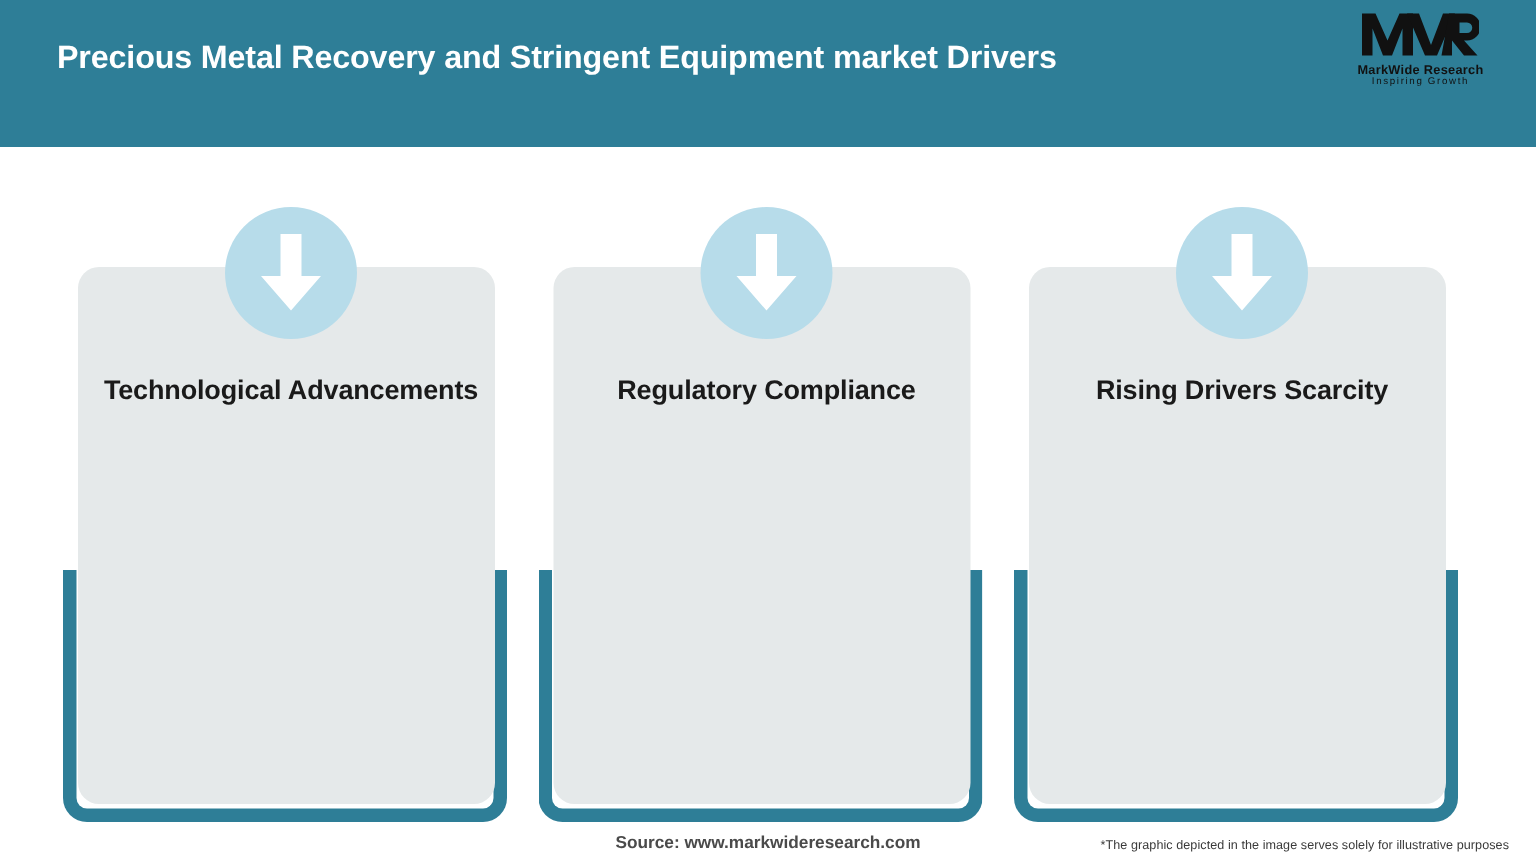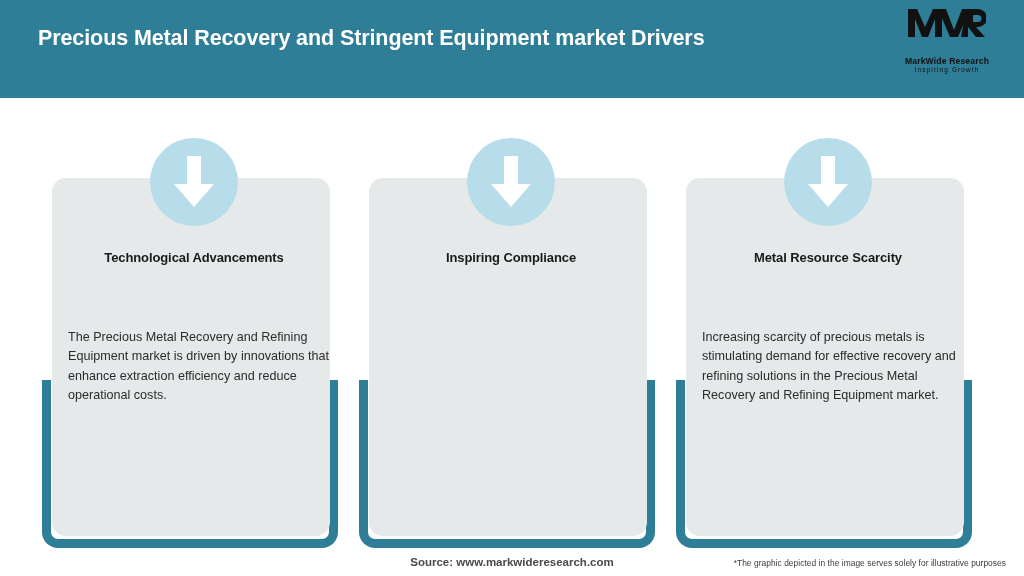--- a/index.html
+++ b/index.html
@@ -49,21 +49,21 @@
   #brand-logo .logo-mark {
     display: block;
     height: 30px;
   }
   #brand-logo .logo-name {
     display: block;
     font-size: 8.5px;
     font-weight: bold;
     color: #111111;
     letter-spacing: 0.2px;
-    margin-top: 19px;
+    margin-top: 4px;
   }
   #brand-logo .logo-tag {
     display: block;
     font-size: 6.5px;
     color: #111111;
     letter-spacing: 1.1px;
     margin-top: 1px;
   }
 
   
@@ -122,21 +122,21 @@
     transform: translate(-50%, -50%);
     display: block;
   }
 
   .card-title {
     position: absolute;
     left: 14px;
     right: 14px;
     top: 250px;
     text-align: center;
-    font-size: 13px;
+    font-size: 18px;
     font-weight: bold;
     color: #1a1a1a;
     letter-spacing: -0.1px;
   }
   .card-body {
     position: absolute;
     left: 44px;
     right: 28px;
     top: 328px;
     font-size: 12.6px;
@@ -187,40 +187,38 @@
 
 <div class="card-group g0">
   <div class="bracket"></div>
   <div class="card"></div>
   <div class="badge">
     <svg width="42" height="52" viewBox="0 0 42 52" aria-hidden="true">
       <polygon points="14,0 28,0 28,28 41,28 21,51 1,28 14,28" fill="#ffffff"></polygon>
     </svg>
   </div>
   <div class="card-title">Technological Advancements</div>
-  <div class="card-body">The Precious Metal Recovery and Refining Equipment market is driven by innovations that enhance extraction efficiency and reduce operational costs.</div>
 </div>
 
 <div class="card-group g1">
   <div class="bracket"></div>
   <div class="card"></div>
   <div class="badge">
     <svg width="42" height="52" viewBox="0 0 42 52" aria-hidden="true">
       <polygon points="14,0 28,0 28,28 41,28 21,51 1,28 14,28" fill="#ffffff"></polygon>
     </svg>
   </div>
-  <div class="card-title">Inspiring Compliance</div>
+  <div class="card-title">Regulatory Compliance</div>
 </div>
 
 <div class="card-group g2">
   <div class="bracket"></div>
   <div class="card"></div>
   <div class="badge">
     <svg width="42" height="52" viewBox="0 0 42 52" aria-hidden="true">
       <polygon points="14,0 28,0 28,28 41,28 21,51 1,28 14,28" fill="#ffffff"></polygon>
     </svg>
   </div>
-  <div class="card-title">Metal Resource Scarcity</div>
-  <div class="card-body">Increasing scarcity of precious metals is stimulating demand for effective recovery and refining solutions in the Precious Metal Recovery and Refining Equipment market.</div>
+  <div class="card-title">Rising Drivers Scarcity</div>
 </div>
 
 <div id="footer-source">Source: www.markwideresearch.com</div>
 <div id="footer-disclaimer">*The graphic depicted in the image serves solely for illustrative purposes</div>
 
 </body></html>

